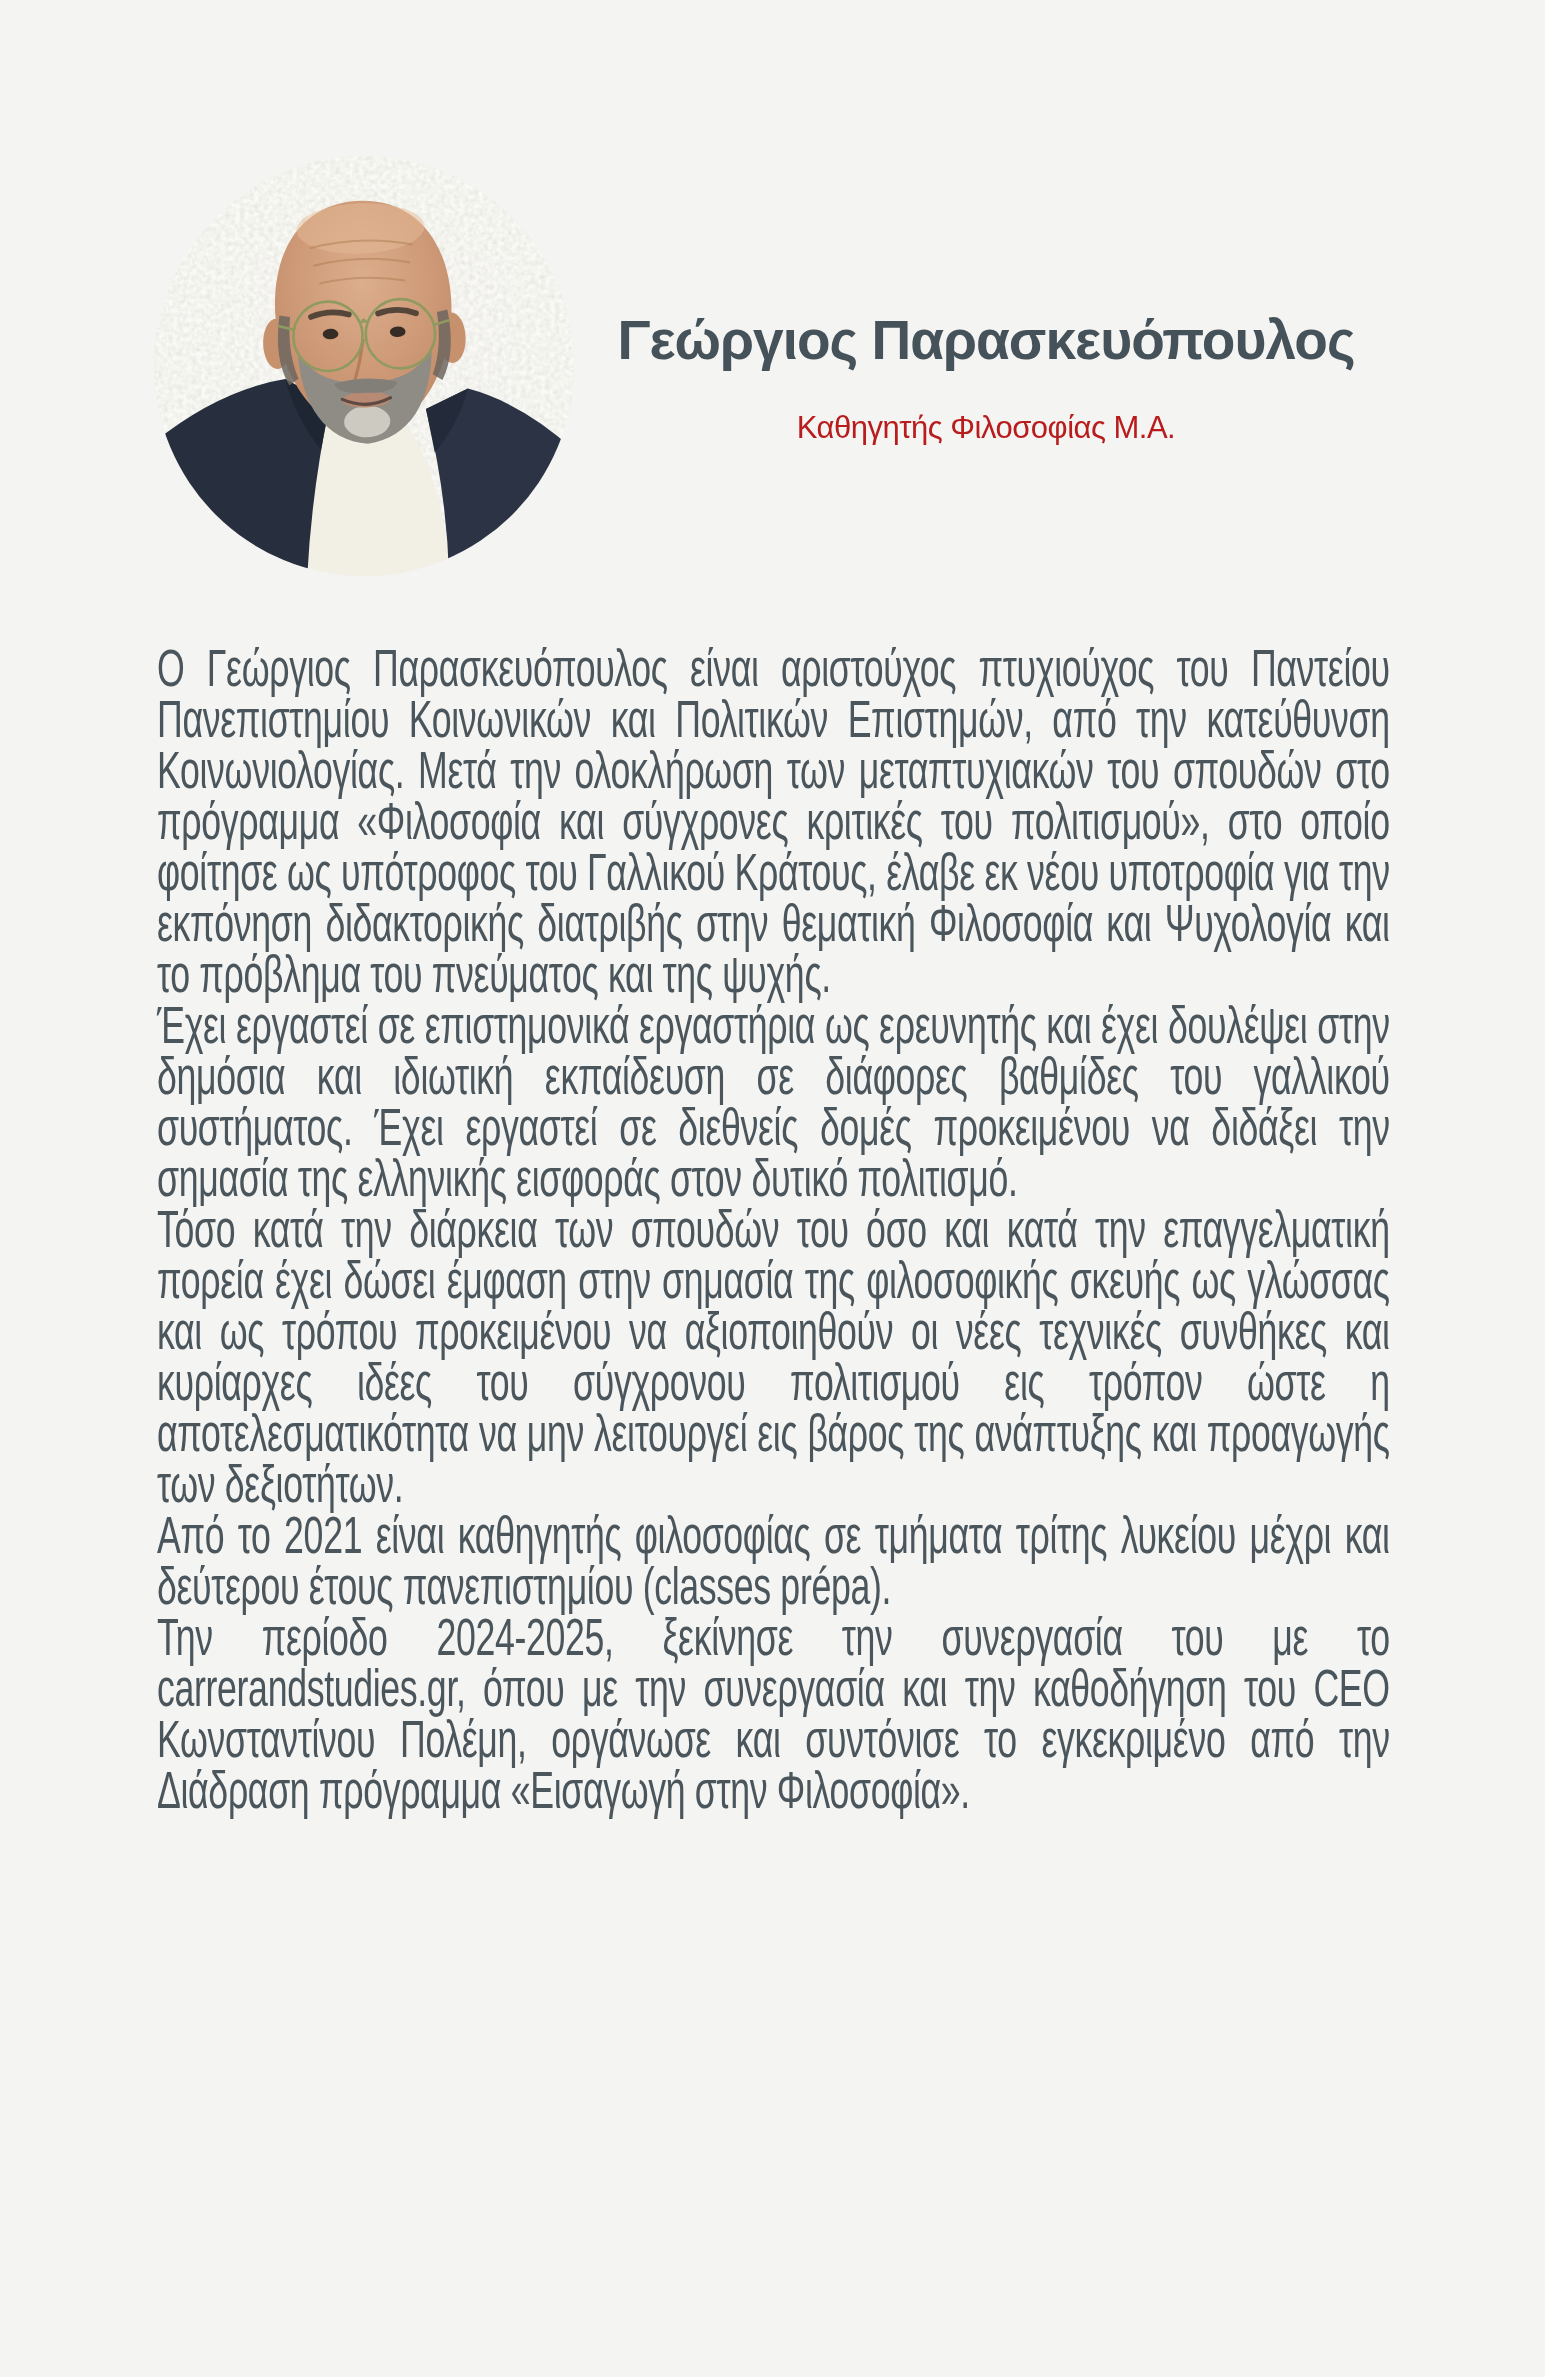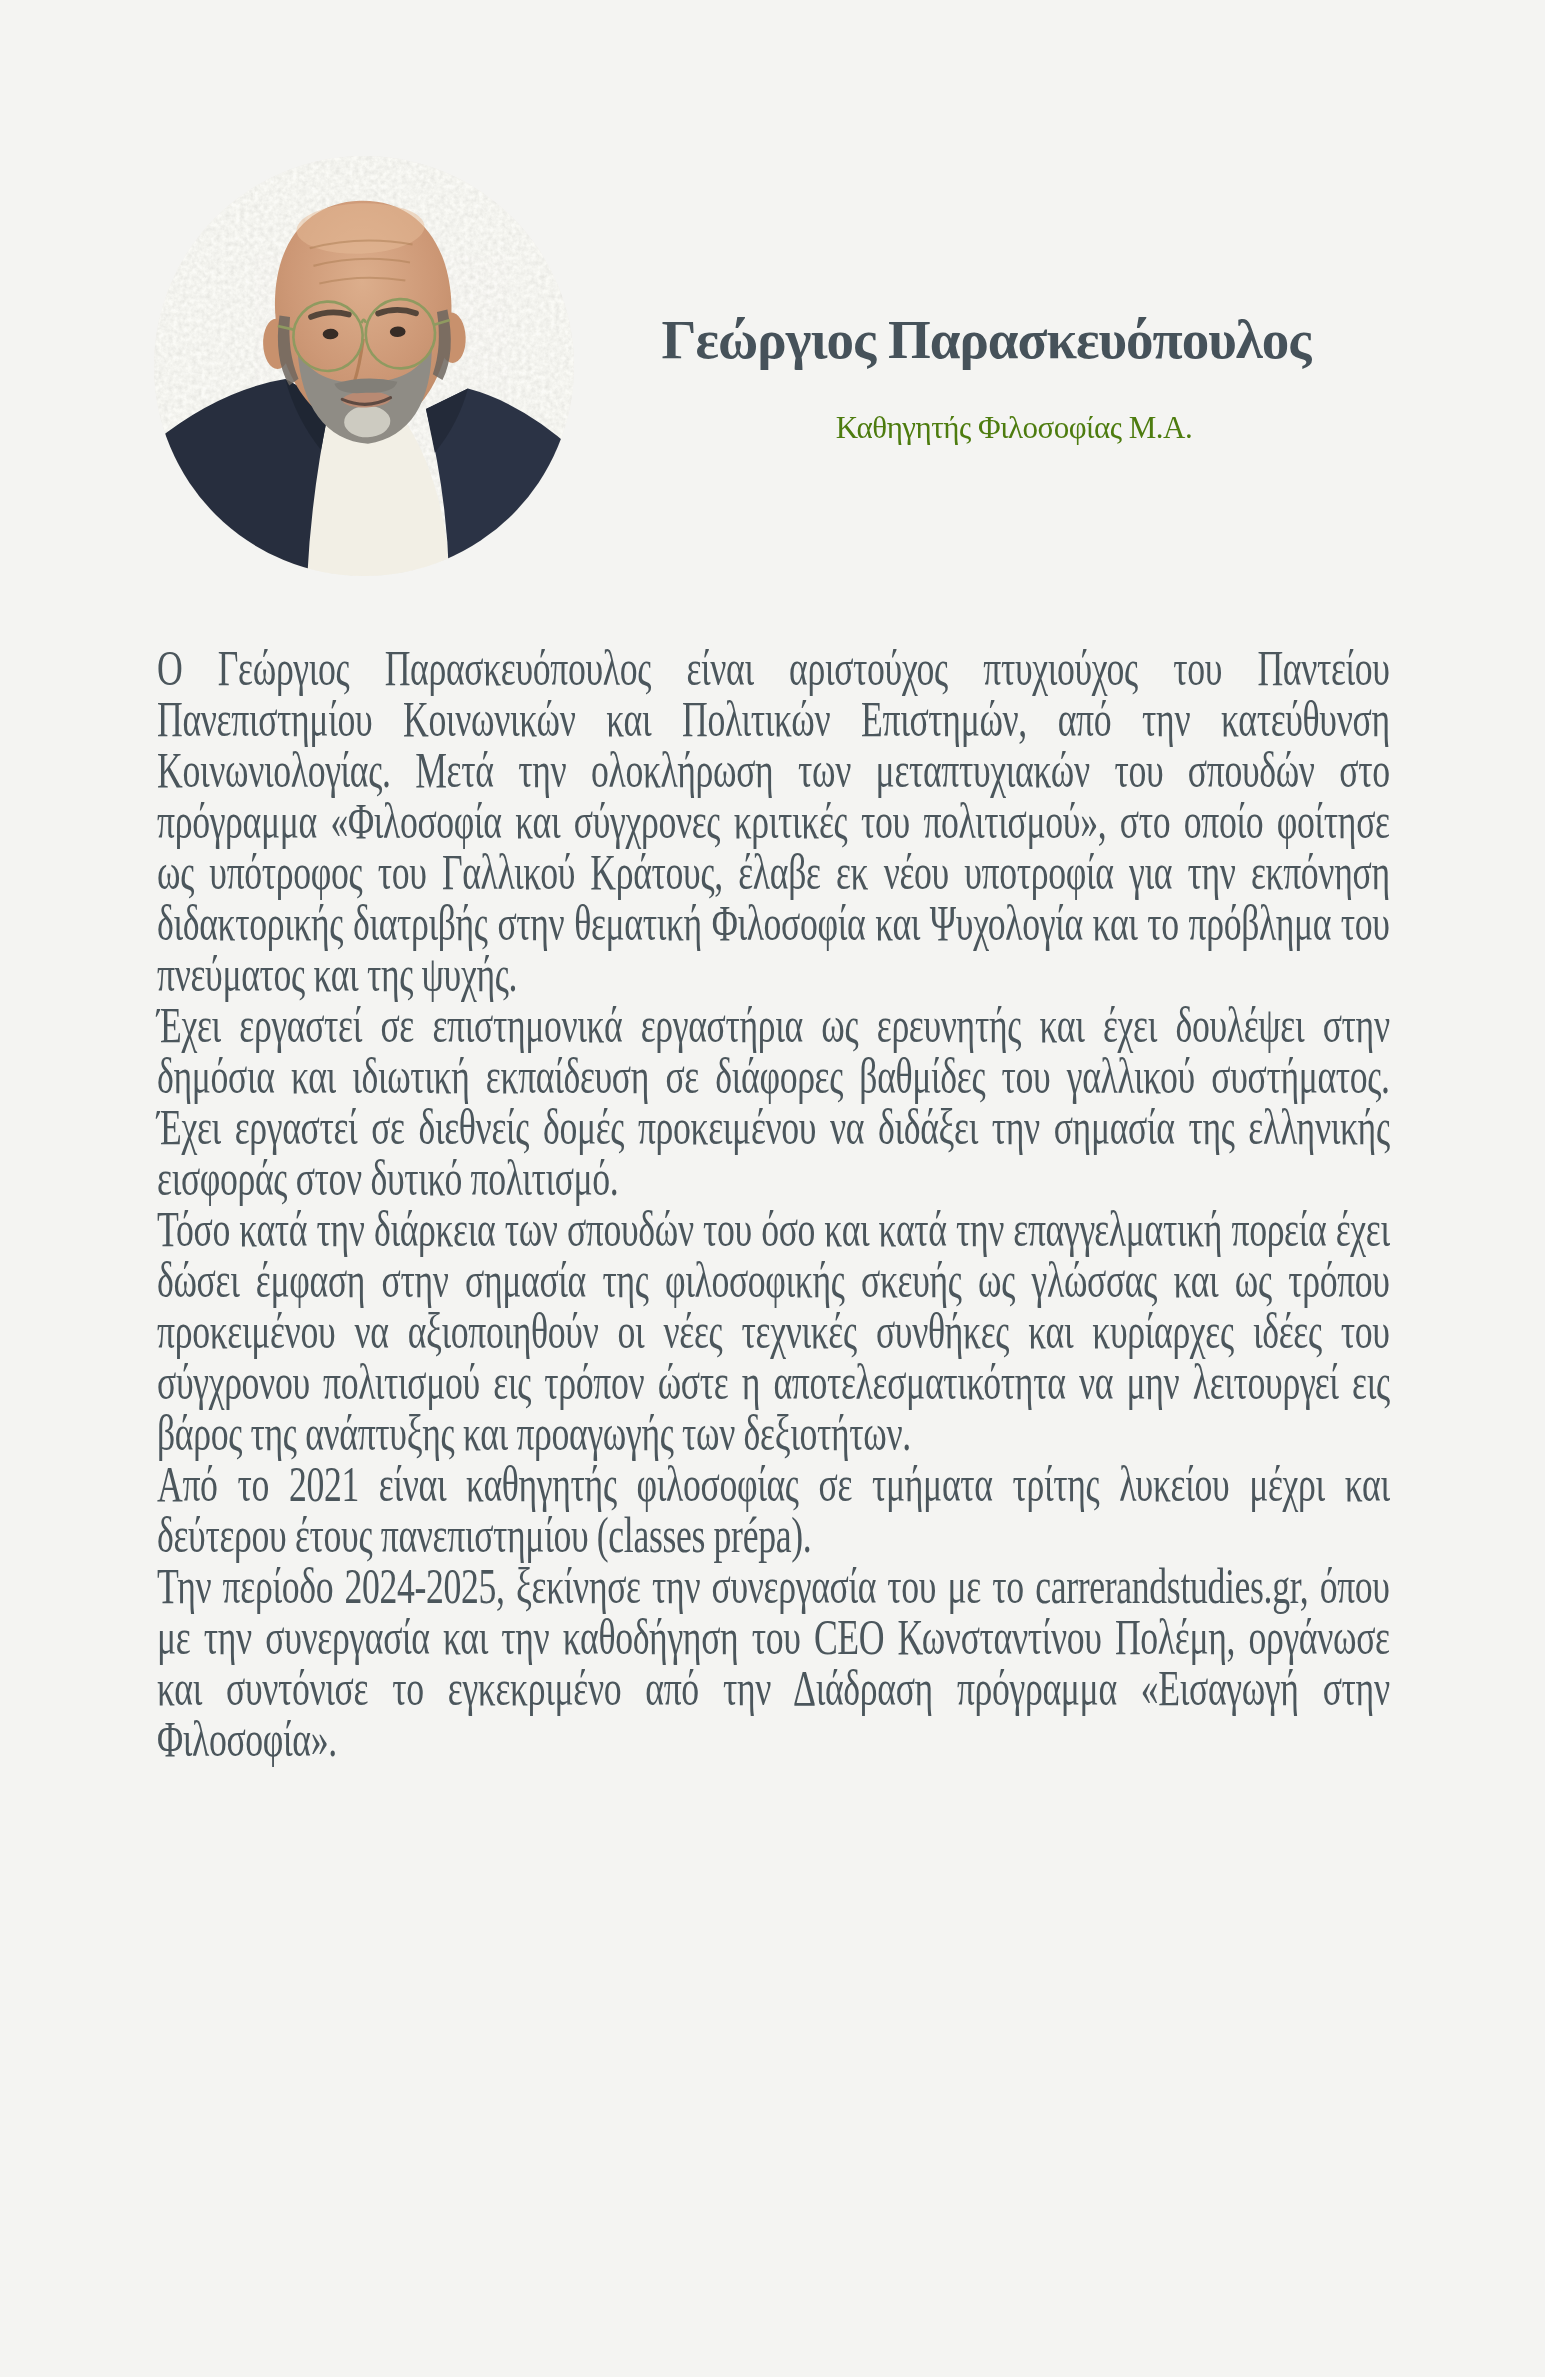--- a/index.html
+++ b/index.html
@@ -5,21 +5,21 @@
   html, body {
     margin: 0;
     padding: 0;
     background: #f4f4f2;
   }
   .page {
     position: relative;
     width: 1545px;
     height: 2377px;
     background: #f4f4f2;
-    font-family: Liberation Serif, serif;
+    font-family: Liberation Sans, sans-serif;
     overflow: hidden;
   }
   .avatar {
     position: absolute;
     left: 154px;
     top: 156px;
     width: 420px;
     height: 420px;
     border-radius: 50%;
     overflow: hidden;
@@ -34,28 +34,28 @@
     margin: 0;
     text-align: center;
     font-size: 55px;
     font-weight: bold;
     letter-spacing: -1px;
     color: #46525a;
     white-space: nowrap;
   }
   .subtitle {
     position: absolute;
-    left: 610px;
+    left: 582px;
     width: 808px;
     top: 402px;
     text-align: center;
     font-size: 31px;
     line-height: 51px;
     letter-spacing: -0.5px;
-    color: #4d7c0f;
+    color: #b91c1c;
   }
   .bio {
     position: absolute;
     left: 157px;
     top: 643px;
     width: 1233px;
   }
   .bio-inner {
     width: 1761px;
     transform: scaleX(0.70);

